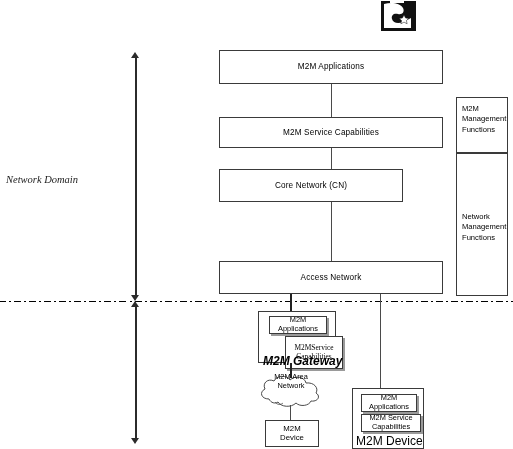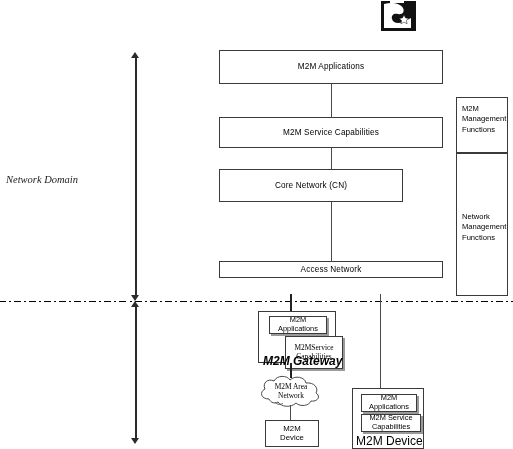--- a/index.html
+++ b/index.html
@@ -151,27 +151,25 @@
   }
   .cloud-label {
     position: absolute;
     left: 0;
     top: 0;
     width: 100%;
     height: 100%;
     display: flex;
     flex-direction: column;
     align-items: center;
-    justify-content: center;
     font-size: 7.4px;
     line-height: 1.2;
     color: #000;
     text-align: center;
     pointer-events: none;
-    font-family: Liberation Serif, serif;
   }
 
   
   .artifact {
     position: absolute;
     overflow: hidden;
   }
 </style>
 </head>
 <body>
@@ -218,21 +216,21 @@
   </div>
 
   <div class="box layer-box" style="left:219px; top:117px; width:224px; height:31px;">
     <span>M2M Service Capabilities</span>
   </div>
 
   <div class="box layer-box" style="left:219px; top:169px; width:184px; height:33px;">
     <span>Core Network (CN)</span>
   </div>
 
-  <div class="box layer-box" style="left:219px; top:261px; width:224px; height:17px;">
+  <div class="box layer-box" style="left:219px; top:261px; width:224px; height:33px;">
     <span>Access Network</span>
   </div>
 
   <div class="box mgmt-box" style="left:456px; top:97px; width:52px; height:56px; white-space:pre-line;">
     <span>M2M
 Management
 Functions</span>
   </div>
 
   <div class="box mgmt-box centered-v" style="left:456px; top:153px; width:52px; height:143px; white-space:pre-line;">

